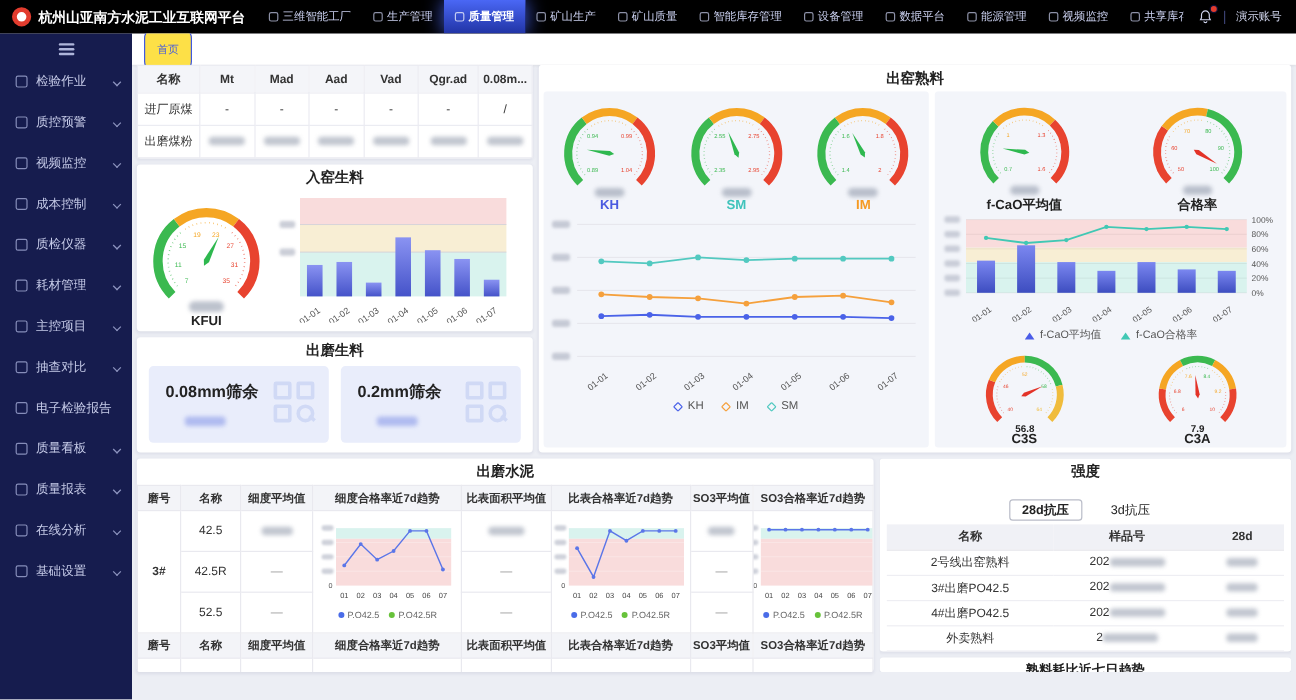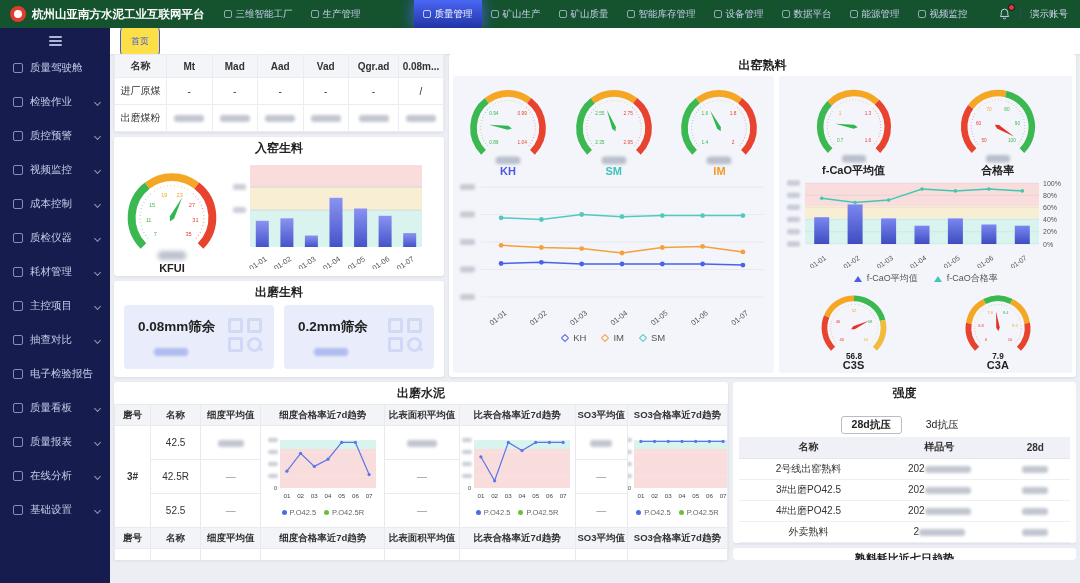--- a/index.html
+++ b/index.html
@@ -1,25 +1,25 @@
 <!DOCTYPE html>
 <html><head>
 <meta charset="utf-8">
 <style>
   *{box-sizing:border-box;margin:0;padding:0;}
   html,body{width:1080px;height:583px;overflow:hidden;}
   body{font-family:"Liberation Sans","DejaVu Sans",sans-serif;background:#eceef4;color:#222;}
   
-  .topnav{height:28px;background:#14532d;display:flex;align-items:center;color:#c9cfee;}
+  .topnav{height:28px;background:#000000;display:flex;align-items:center;color:#c9cfee;}
   .brand{display:flex;align-items:center;gap:6px;padding:0 10px;white-space:nowrap;flex:none;}
   .logo{width:16px;height:16px;border-radius:50%;border:4.5px solid #e23c2e;background:#fff;flex:none;}
   .brand-title{font-size:11.5px;font-weight:bold;color:#fff;}
   .nav-items{display:flex;flex:1;height:100%;align-items:stretch;overflow:hidden;}
   .nav-item{display:flex;align-items:center;gap:4px;padding:0 9px;font-size:9.5px;color:#c9cfee;cursor:pointer;white-space:nowrap;}
-  .nav-item.active{background:linear-gradient(180deg,#4a67f5,#2134a5);color:#fff;box-shadow:0 0 16px rgba(74,103,245,.9);font-weight:normal;margin-left:44px;}
+  .nav-item.active{background:linear-gradient(180deg,#4a67f5,#2134a5);color:#fff;box-shadow:0 0 16px rgba(74,103,245,.9);font-weight:bold;}
   .nicon{width:8px;height:8px;border:1px solid currentColor;border-radius:2px;opacity:.7;flex:none;}
   .nav-right{display:flex;align-items:center;gap:9px;padding:0 12px;font-size:9.5px;white-space:nowrap;flex:none;}
   .bell{position:relative;width:13px;height:14px;cursor:pointer;}
   .badge{position:absolute;top:-3px;right:-4px;width:7px;height:7px;background:#e23c2e;border-radius:50%;border:1px solid #0a0f36;}
   .vdiv{width:1px;height:11px;background:#3a4070;}
   .account{cursor:pointer;color:#d5daf2;}
   
   .layout{display:flex;height:555px;}
   .sidebar{width:110px;background:#161c4e;flex:none;color:#c6cbe8;overflow:hidden;}
   .burger{width:13px;margin:8px auto 5px;cursor:pointer;}
@@ -159,24 +159,20 @@
 </div>
 
 <div class="layout">
   <div class="sidebar">
     <div class="burger">
         <div></div>
         <div></div>
         <div></div>
       </div>
     <div id="sideItems">
-        <div class="side-item">
-          <span class="sicon"></span>
-          <span class="lbl">质量驾驶舱</span>
-        </div>
         <div class="side-item">
           <span class="sicon"></span>
           <span class="lbl">检验作业</span>
           <span class="chev"></span>
         </div>
         <div class="side-item">
           <span class="sicon"></span>
           <span class="lbl">质控预警</span>
           <span class="chev"></span>
         </div>

